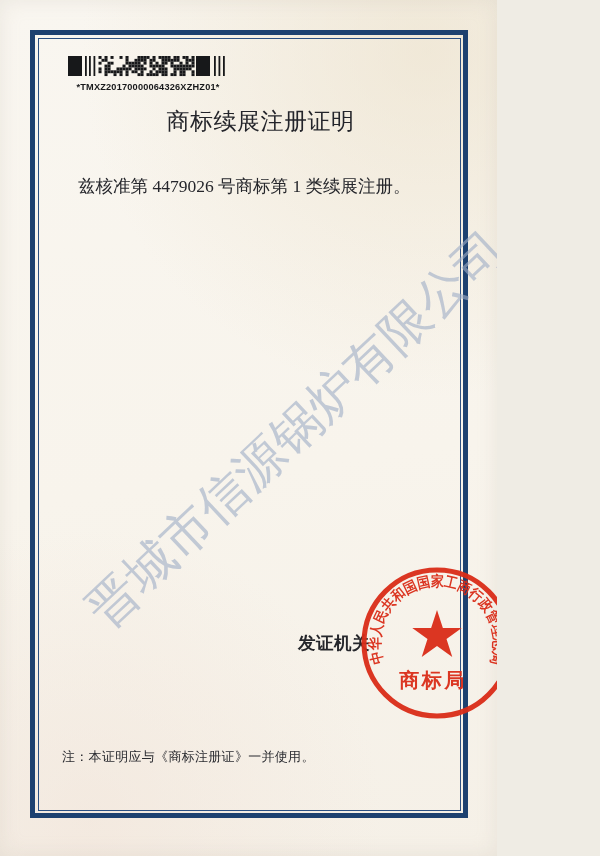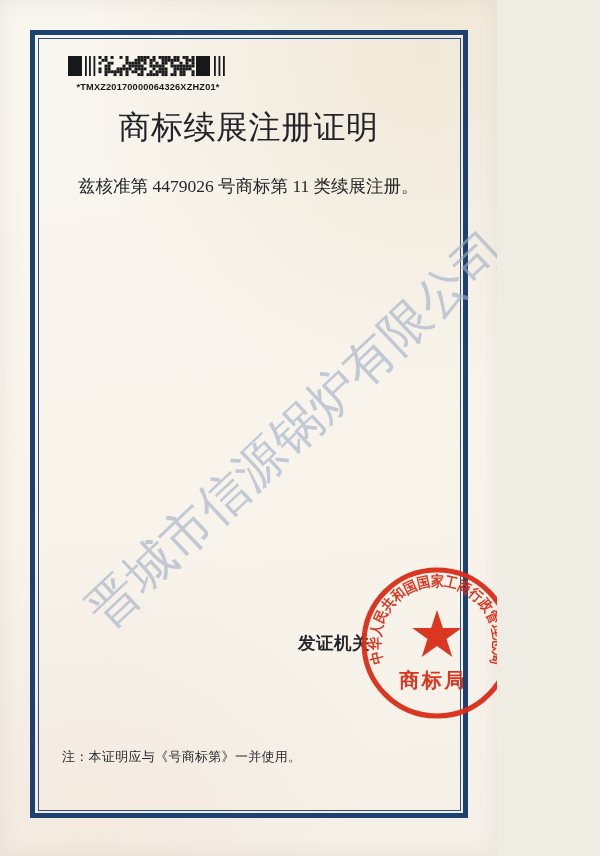--- a/index.html
+++ b/index.html
@@ -31,22 +31,22 @@
   }
   
   .barcode { position: absolute; left: 68px; top: 56px; }
   .barcode text {
     font-family: "Liberation Sans", "DejaVu Sans", sans-serif;
     font-size: 9.2px; font-weight: 700; fill: #17181a; letter-spacing: 0.2px;
   }
   
   .title {
     position: absolute; left: 0; top: 106px; width: 100%;
-    text-align: center; font-size: 32px; color: #23242a;
-    letter-spacing: 0.5px; font-weight: 500;
+    text-align: center; font-size: 23px; color: #23242a;
+    letter-spacing: 0.5px; font-weight: 500; padding-left: 12px;
   }
   
   .line1 {
     position: absolute; left: 78px; top: 174px;
     font-size: 17.5px; color: #25262b;
   }
   .line2 {
     position: absolute; left: 77px; top: 221px;
     font-size: 17.5px; color: #25262b;
   }
@@ -235,34 +235,34 @@
       <rect x="128" y="0" width="14" height="20"></rect>
       <rect x="146" y="0" width="1.8" height="20"></rect>
       <rect x="150.5" y="0" width="1.8" height="20"></rect>
       <rect x="155" y="0" width="1.8" height="20"></rect>
     </g>
     <text x="80" y="34" text-anchor="middle">*TMXZ20170000064326XZHZ01*</text>
   </svg>
 
   <div class="title">商标续展注册证明</div>
 
-  <div class="line1">兹核准第 4479026 号商标第 11 类续展注册。</div>
+  <div class="line1">兹核准第 4479026 号商标第 1 类续展注册。</div>
 
 
   <div class="watermark">晋城市信源锅炉有限公司</div>
 
   <div class="issuer">发证机关</div>
 
   <svg class="seal" width="160" height="160" viewBox="-80 -80 160 160">
     <circle cx="0" cy="0" r="73" fill="none" stroke="#da2c18" stroke-width="5"></circle>
     <polygon transform="translate(0,-7)" fill="#da2c18" points="0,-26 5.88,-8.09 24.73,-8.03 9.51,3.09 15.28,21.03 0,10 -15.28,21.03 -9.51,3.09 -24.73,-8.03 -5.88,-8.09"></polygon>
     <defs>
       <path id="sealArc" d="M -53.57 19.49 A 57 57 0 1 1 53.57 19.49" fill="none"></path>
     </defs>
     <text class="ring-text">
       <textPath href="#sealArc" startOffset="0" textLength="219" lengthAdjust="spacingAndGlyphs">中华人民共和国国家工商行政管理总局</textPath>
     </text>
     <text class="office-text" x="-4" y="44" text-anchor="middle">商标局</text>
   </svg>
 
-  <div class="footnote">注：本证明应与《号商标第》一并使用。</div>
+  <div class="footnote">注：本证明应与《商标注册证》一并使用。</div>
 
 </div>
 
 </body></html>

